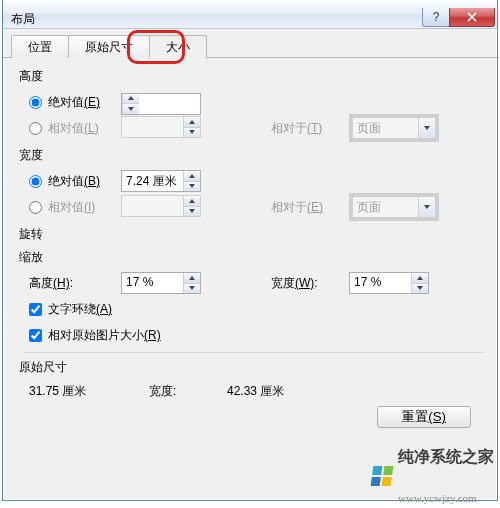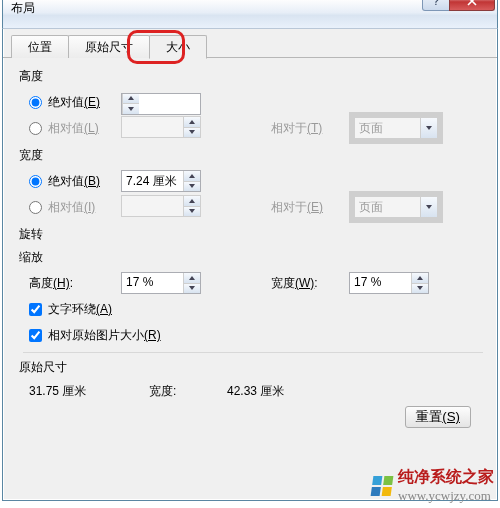--- a/index.html
+++ b/index.html
@@ -1,18 +1,18 @@
 <!DOCTYPE html>
 <html><head>
 <meta charset="utf-8">
 <style>
   html,body{margin:0;padding:0;font-family:"Microsoft YaHei","SimSun",Tahoma,sans-serif;font-size:12px;color:#000;background:#fff;}
   .work{width:500px;height:508px;position:relative;overflow:hidden;background:#fff;}
   .win{position:absolute;left:2px;top:0;width:494px;height:500px;background:#f0f0f0;border:1px solid #5a86a2;border-top:none;box-shadow:0 0 0 1px #fff inset;}
-  .titlebar{height:28px;background:linear-gradient(#fdfdfe,#e7eef7 45%,#d9e4f1 55%,#e9f1fb);border:1px solid #5a86a2;border-bottom:1px solid #b9c7d7;margin:-1px -1px 0 -1px;display:flex;align-items:flex-start;padding-left:8px;}
+  .titlebar{height:28px;background:linear-gradient(#fdfdfe,#e7eef7 45%,#d9e4f1 55%,#e9f1fb);border:1px solid #5a86a2;border-bottom:1px solid #b9c7d7;margin:-1px -1px 0 -1px;display:flex;align-items:flex-end;padding-left:8px;}
   .titlebar .ttl{flex:1;font-size:12px;color:#000;}
   .tb-btns{display:flex;height:20px;margin-right:2px;margin-top:-8px;}
   .tb-btn{width:26px;height:18px;border:1px solid #7e97b6;border-top:none;margin-left:-1px;display:flex;align-items:center;justify-content:center;font-family:Arial,sans-serif;background:linear-gradient(#f3f7fc,#cbd9ec);}
   .tb-help{font-size:12px;color:#2a3b55;border-radius:0 0 0 3px;}
   .tb-close{width:44px;background:linear-gradient(#e8a0a0,#d06060 45%,#c13535 55%,#d75b5b);border-color:#8a3b3b;border-radius:0 0 3px 0;}
   .tb-close svg{width:10px;height:10px;}
   .tabs{display:flex;padding:6px 0 0 8px;border-bottom:1px solid #b7b7b7;height:22px;align-items:center;}
   .tab{padding:3px 16px 0;height:19px;border:1px solid #b7b7b7;border-bottom:none;margin-right:-1px;background:linear-gradient(#fcfcfc,#ececec);border-radius:2px 2px 0 0;position:relative;top:0;}
   .tab.active{background:#f0f0f0;top:1px;border-bottom:1px solid #f0f0f0;}
   .annot{position:absolute;left:127px;top:30px;width:52px;height:28px;border:3px solid #d22;border-radius:10px;pointer-events:none;}
@@ -28,37 +28,37 @@
   .disabled{color:#9a9a9a;}
   .underline{text-decoration:underline;}
   .spin{display:inline-flex;border:1px solid #abadb3;background:#fff;height:20px;width:78px;}
   .spin.dis{background:#f4f4f4;border-color:#cfcfcf;}
   .spin .val{flex:1;padding:2px 4px;font-size:12px;}
   .spin .btns{width:16px;display:flex;flex-direction:column;border-left:1px solid #cfcfcf;}
   .spin .b{flex:1;background:linear-gradient(#f6f9fd,#d8e3f0);display:flex;align-items:center;justify-content:center;}
   .spin .b:last-child{border-top:1px solid #cfcfcf;}
   .tri-up{width:0;height:0;border-left:3px solid transparent;border-right:3px solid transparent;border-bottom:4px solid #445;}
   .tri-dn{width:0;height:0;border-left:3px solid transparent;border-right:3px solid transparent;border-top:4px solid #445;}
-  .combo{display:inline-flex;border:6px solid #737373;background:#fff;height:20px;width:82px;}
+  .combo{display:inline-flex;border:4px solid #737373;background:#fff;height:20px;width:82px;}
   .combo.dis{background:#f4f4f4;border-color:#cfcfcf;}
   .combo .val{flex:1;padding:2px 4px;}
   .combo .dd{width:16px;border-left:1px solid #cfcfcf;background:linear-gradient(#f6f9fd,#d8e3f0);display:flex;align-items:center;justify-content:center;}
   hr.sep{border:none;border-top:1px solid #d8d8d8;margin:4px 0 2px;}
   .orig .row{height:22px;}
   .orig .v{width:120px;}
-  .btn{height:22px;padding:0 10px;border:1px solid #acacac;background:linear-gradient(#fdfdfd,#e4e4e4);border-radius:3px;}
+  .btn{height:22px;padding:0 24px;border:1px solid #acacac;background:linear-gradient(#fdfdfd,#e4e4e4);border-radius:3px;}
   .bottom{display:flex;justify-content:flex-end;padding:4px 12px 0 0;}
   .watermark{position:absolute;right:6px;bottom:4px;display:flex;align-items:center;gap:6px;font-family:"Microsoft YaHei";}
   .wm-logo{display:grid;grid-template-columns:9px 9px;grid-template-rows:9px 9px;gap:2px;transform:skewX(-8deg);}
   .wm-logo span{background:#35a0d8;}
   .wm-logo span:nth-child(2){background:#7bc143;}
   .wm-logo span:nth-child(3){background:#2d7bbd;}
   .wm-logo span:nth-child(4){background:#f2b90c;}
-  .wm-txt{color:#b91c1c;font-size:16px;font-weight:bold;}
-  .wm-url{color:#888;font-size:13px;}
+  .wm-txt{color:#404040;font-size:16px;font-weight:bold;}
+  .wm-url{color:#888;font-size:11px;margin-top:24px;}
 </style>
 </head>
 <body>
 <div class="work">
 
 <div class="win">
   <div class="titlebar">
     <span class="ttl">布局</span>
     <div class="tb-btns">
       <div class="tb-btn tb-help">?</div>

